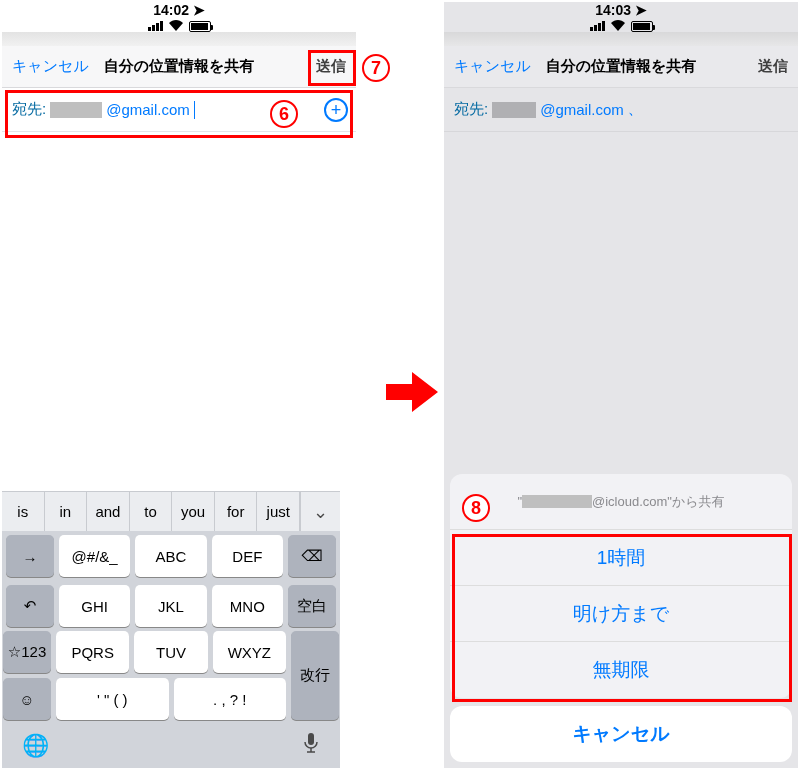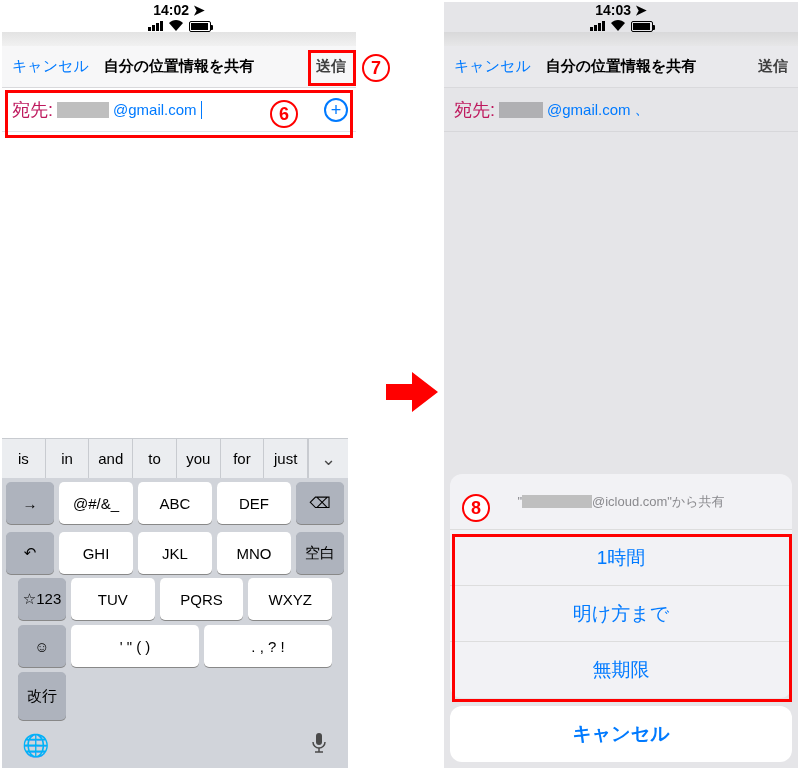--- a/index.html
+++ b/index.html
@@ -77,36 +77,36 @@
   .recip {
     height:44px;
     background:#fff;
     display:flex; align-items:center;
     padding:0 8px 0 10px;
     gap:4px;
     border-bottom:1px solid #e4e4e6;
     position:relative; z-index:2;
   }
   .phone.right .recip { background:#e5e5e8; border-bottom-color:#d7d7da; }
-  .recip .lbl { color:#be185d; font-size:18px; }
+  .recip .lbl { color:#0369a1; font-size:15px; }
   .recip .redact { width:52px; height:16px; background:#bfbfbf; }
   .phone.right .recip .redact { width:44px; background:#b0b0b3; }
   .recip .addr { color:#007aff; font-size:15px; }
   .recip .cursor { width:1.5px; height:18px; background:#007aff; }
   .recip .spacer { flex:1; }
   .plus-btn {
     width:24px; height:24px; border:2px solid #007aff; border-radius:50%;
     display:flex; align-items:center; justify-content:center; color:#007aff;
     font-size:18px; font-weight:400; line-height:1;
   }
   .recip .trail { color:#007aff; font-size:15px; }
 
   
   .kbd {
-    position:absolute; left:0; right:8px; bottom:0;
+    position:absolute; left:0; right:16px; bottom:0;
     background:#d1d4da;
     z-index:3;
     margin-top:40px;
   }
   .predict {
     height:40px; background:#ebedf0;
     display:flex; align-items:stretch;
     border-top:1px solid #c8cbd0;
   }
   .predict .sug {
@@ -246,26 +246,26 @@
     </div>
 
     <div class="krow">
       <div class="key dark special">↶</div>
       <div class="key w1">GHI</div>
       <div class="key w1">JKL</div>
       <div class="key w1">MNO</div>
       <div class="key dark special">空白</div>
     </div>
 
-    <div style="display:flex; padding:0 16px 4px; gap:5px;flex-direction:column;">
+    <div style="display:flex; padding:0 1px 4px; gap:5px;">
       <div style="flex:1; display:flex; flex-direction:column; gap:5px;">
         <div class="krow" style="padding:0;">
           <div class="key dark special">☆123</div>
+          <div class="key w1">PQRS</div>
           <div class="key w1">TUV</div>
-          <div class="key w1">PQRS</div>
           <div class="key w1">WXYZ</div>
         </div>
         <div class="krow" style="padding:0;">
           <div class="key dark special">☺</div>
           <div class="key w1">' " ( )</div>
           <div class="key w1">. , ? !</div>
         </div>
       </div>
       <div class="key dark" style="width:48px; flex:0 0 48px; height:89px;">改行</div>
     </div>

